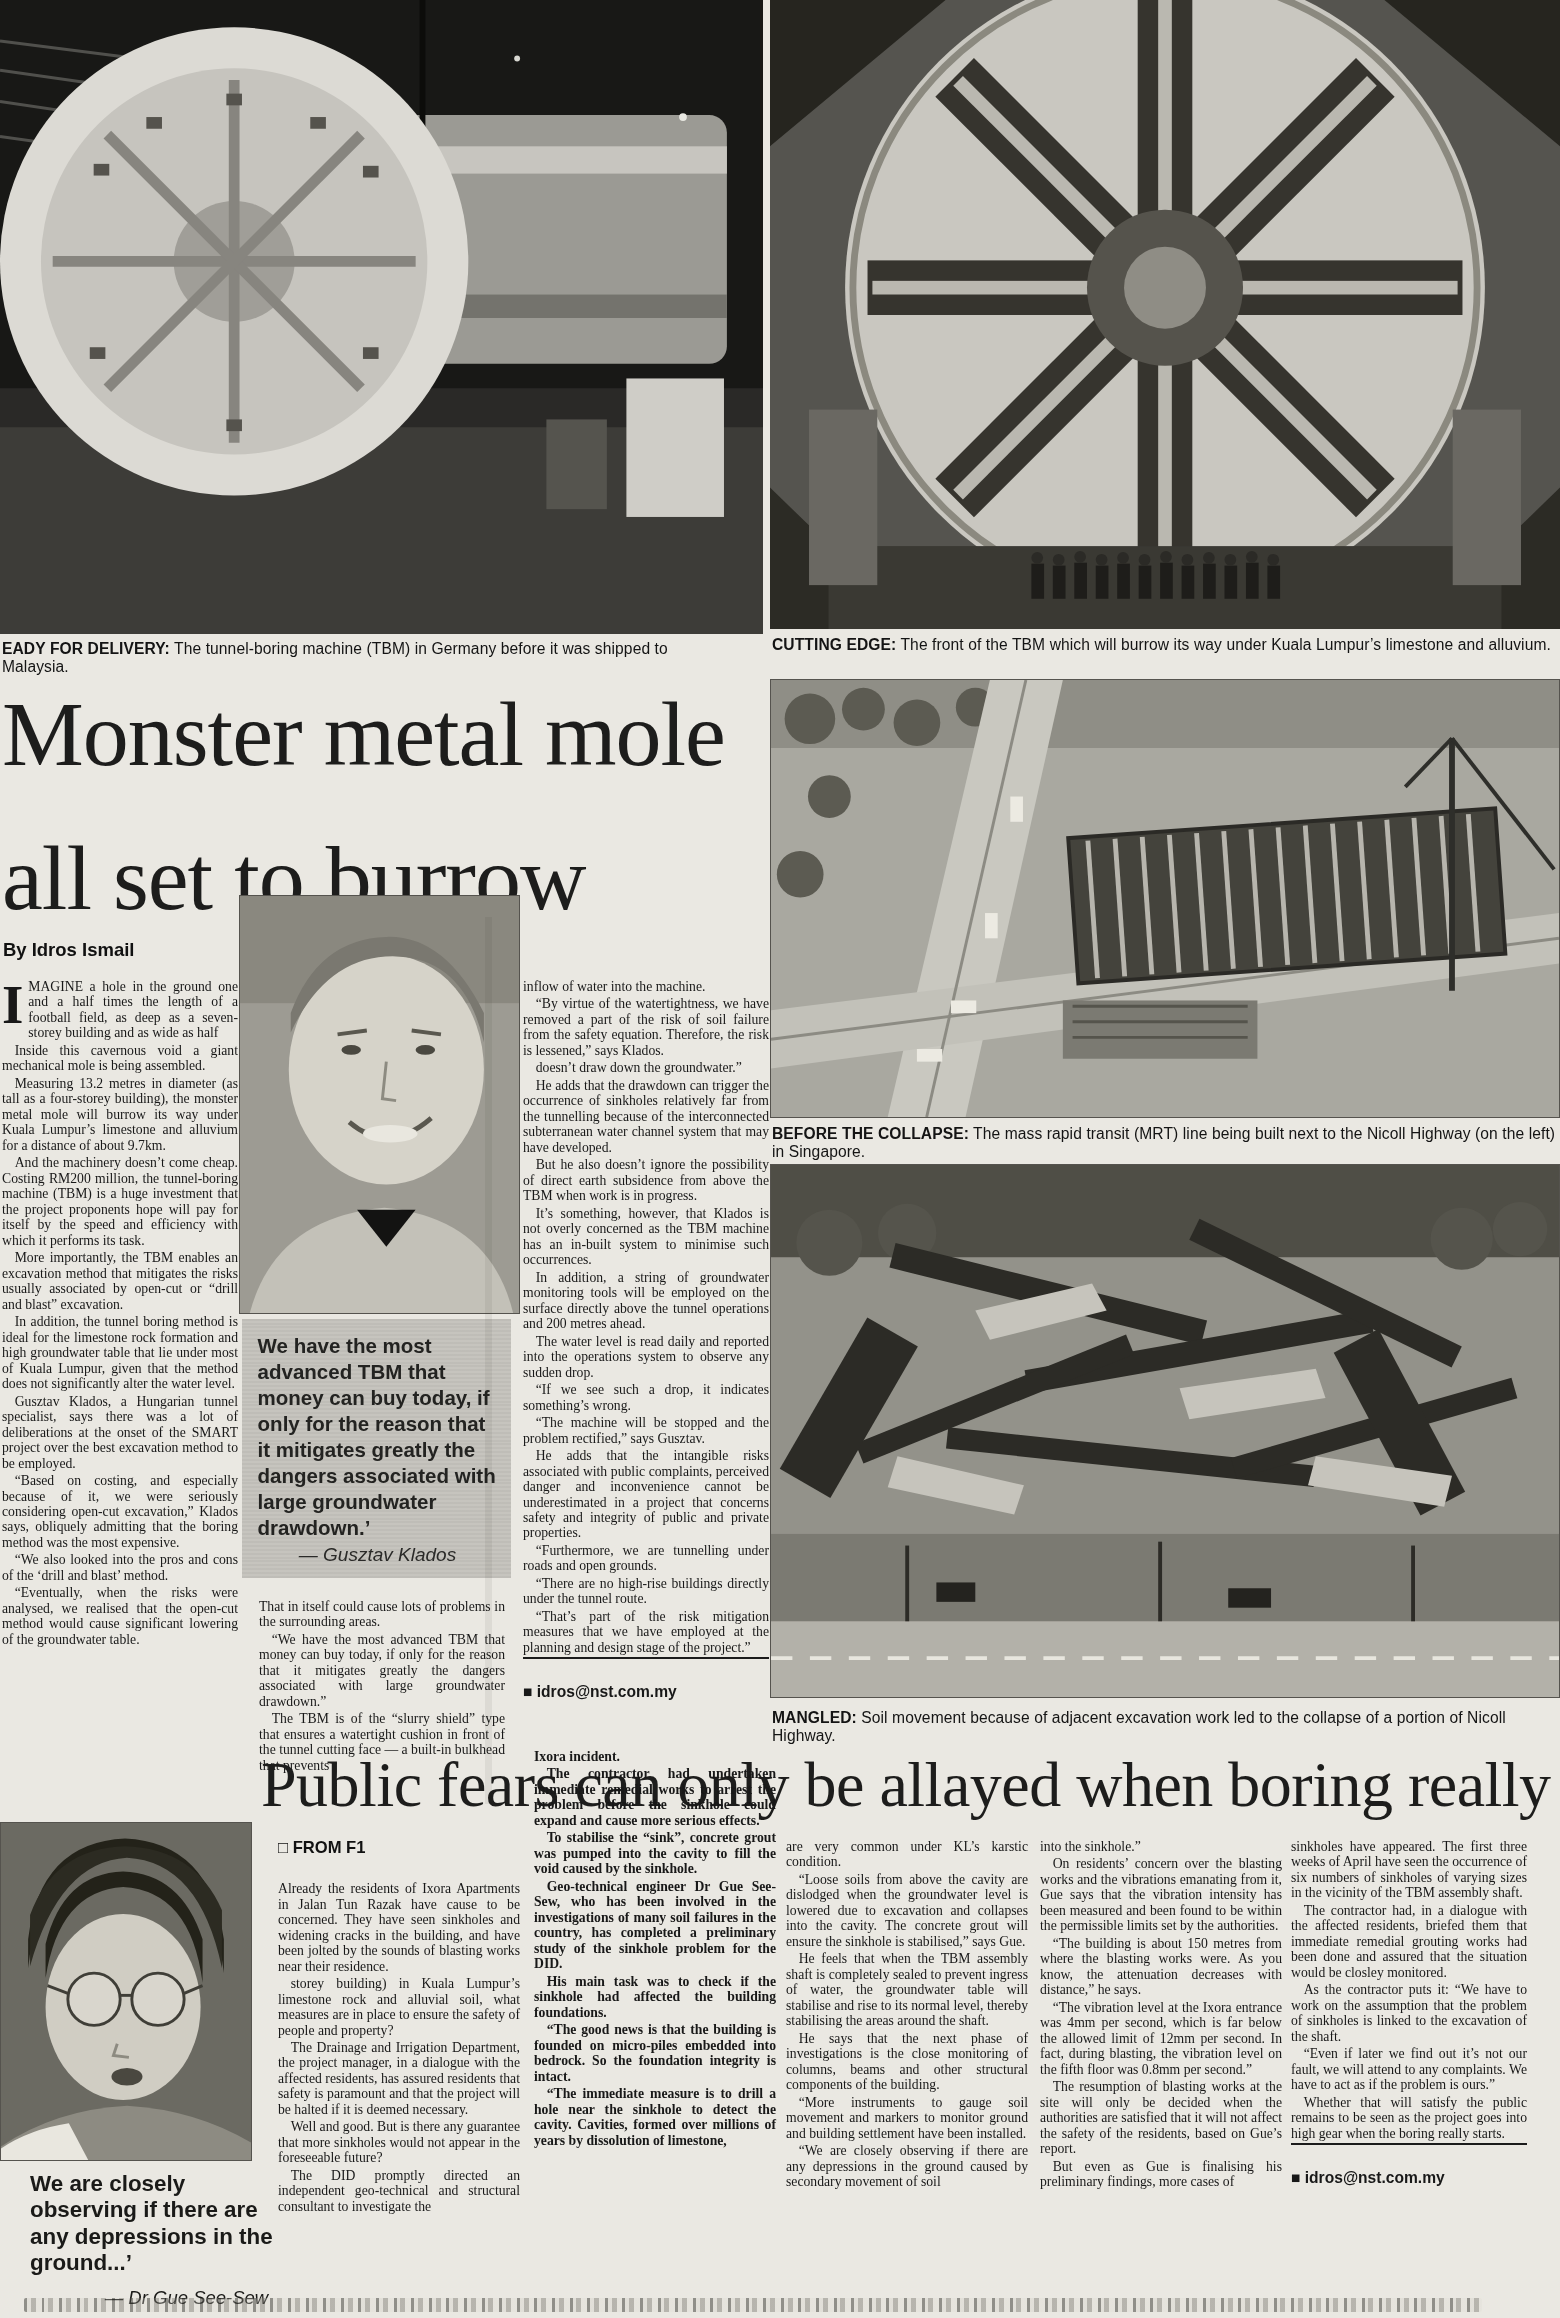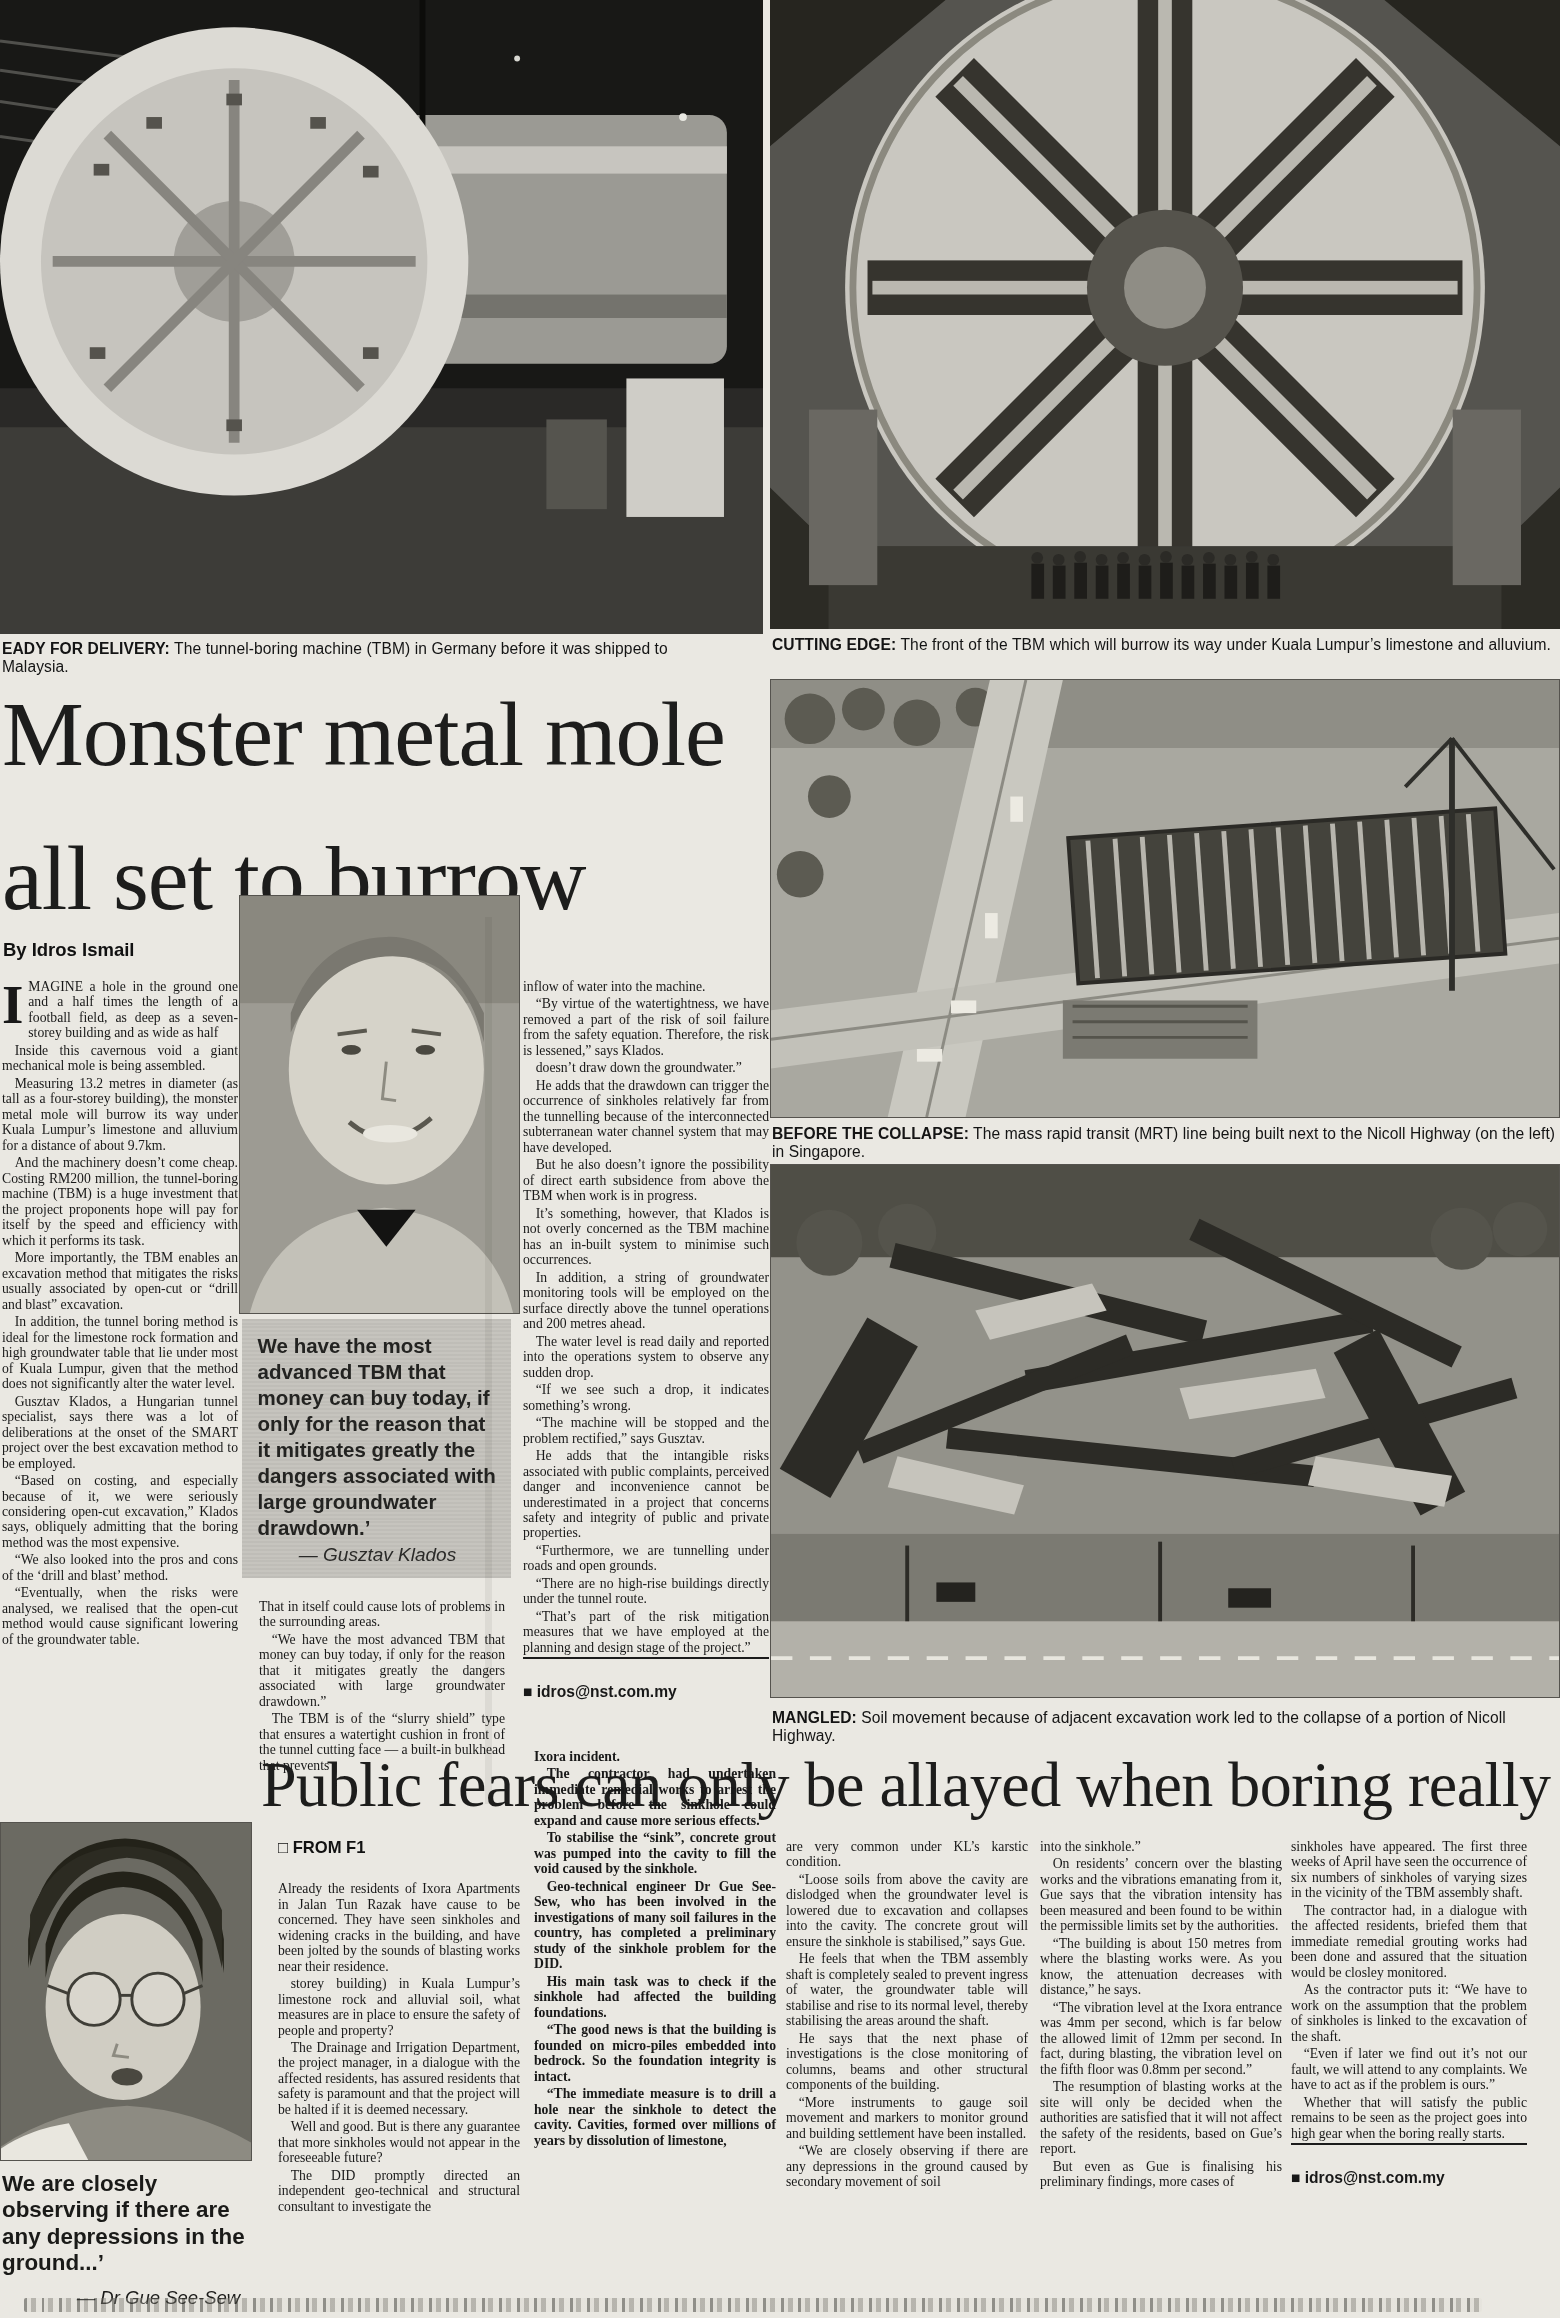--- a/index.html
+++ b/index.html
@@ -25,21 +25,21 @@
              padding:13.7px 13.7px 9.8px 15.6px;font-family:"Liberation Sans",sans-serif;
              font-weight:700;font-size:20.5px;line-height:1.27;color:#232321;}
   .pq-attrib{display:block;text-align:center;font-style:italic;font-weight:400;
              font-size:19px;margin-top:2px;color:#2a2a28;}
   .sigline{border-top:2px solid #1b1b1b;margin-top:9.8px;padding-top:24px;
            font-family:"Liberation Sans",sans-serif;font-weight:700;font-size:15.6px;
            text-indent:0 !important;}
   .fromtag{font-family:"Liberation Sans",sans-serif;font-weight:700;font-size:16.6px;
            margin-bottom:23.4px;color:#111;}
   .guecap{position:absolute;font-family:"Liberation Sans",sans-serif;font-weight:700;
-          font-size:22.4px;line-height:1.18;color:#1a1a18;}
+          font-size:22.4px;line-height:1.18;color:#1a1a18;margin-left:28px;}
   .gueattrib{display:block;text-align:right;font-weight:400;font-style:italic;
              font-size:18.5px;margin-top:9.8px;padding-right:9.8px;}
   .vstreak{position:absolute;background:rgba(40,40,35,.07);}
   .noisestrip{position:absolute;background:repeating-linear-gradient(90deg,
               rgba(70,70,64,.55) 0 2.9px,rgba(200,198,190,.25) 2.9px 6.8px,rgba(120,118,110,.45) 6.8px 11.7px,
               rgba(220,218,210,.3) 11.7px 17.6px);border-radius:2px;}
 </style>
 </head>
 <body>
 

